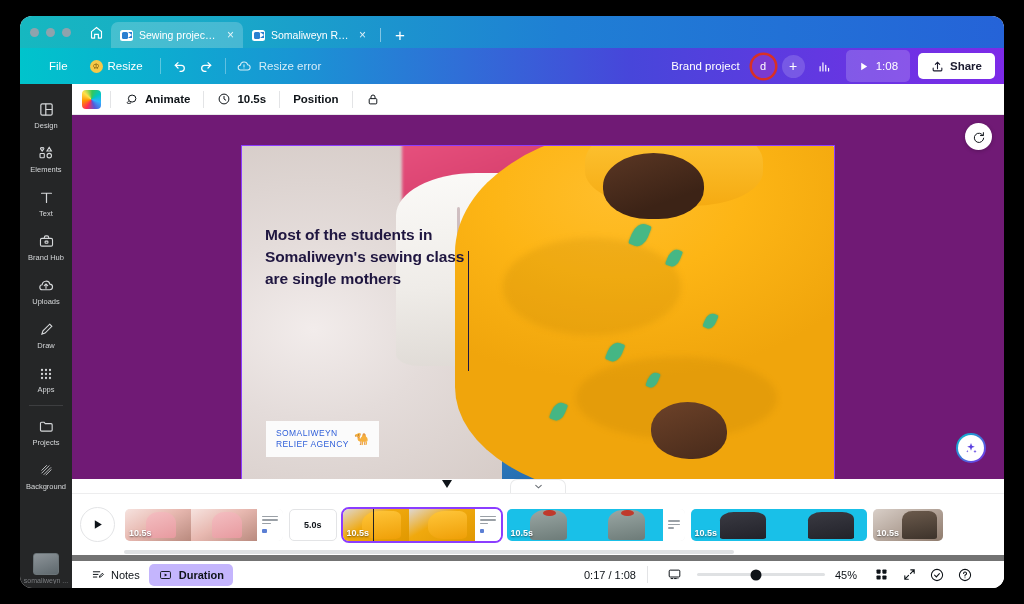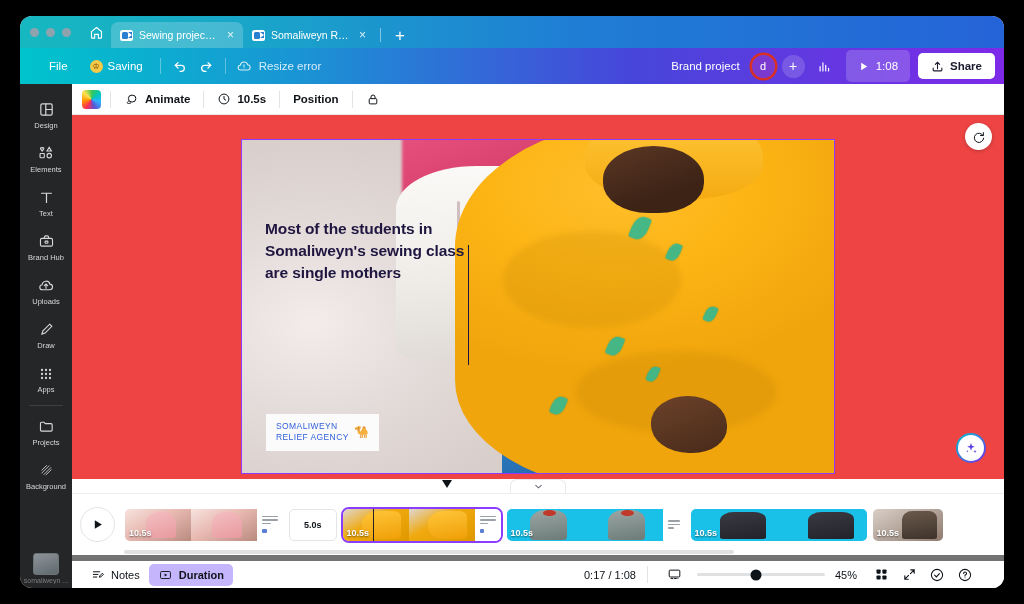--- a/index.html
+++ b/index.html
@@ -140,22 +140,22 @@
   }
   .swatch {
     width: 19px; height: 19px; border-radius: 4px;
     background: conic-gradient(from 210deg,#ff2d55,#ff9500,#ffe14d,#34c759,#00c7be,#30b0ff,#5856d6,#ff2d55);
   }
   .ctx-sep { width: 1px; height: 17px; background: #e3e4e6; margin: 0 9px; }
   .ctx-item { display: flex; align-items: center; gap: 6px; padding: 0 4px; height: 23px; }
 
   
   .canvas-area {
-    flex: 1; background: #ef4444; position: relative;
-    display: flex; align-items: center; justify-content: center;
+    flex: 1; background: #701a75; position: relative;
+    display: flex; align-items: flex-end; justify-content: center;
     padding-top: 18px; min-height: 0;
   }
   .canvas-frame {
     position: relative; width: 592px; height: 333px;
     outline: 1.5px solid #8b3dff; background: #d8d0cd; overflow: hidden;
   }
   .photo { position: absolute; inset: 0; }
   .photo .bg-grad {
     position: absolute; inset: 0;
     background:
@@ -386,21 +386,21 @@
       <span class="tab-sep"></span>
       <span class="new-tab">+</span>
     </div>
 
     <div class="apptop">
       <div class="tb-item">
         <span>File</span>
       </div>
       <div class="tb-item">
         <span class="crown">♔</span>
-        <span>Saving</span>
+        <span>Resize</span>
       </div>
       <span class="tb-sep"></span>
       <div class="icon-btn">
         <svg width="16" height="16" viewBox="0 0 24 24" fill="none" stroke="#fff" stroke-width="1.9" stroke-linecap="round">
           <path d="M9 7 5 11l4 4"></path>
             <path d="M5 11h9a4.5 4.5 0 0 1 0 9h-2"></path>
         </svg>
       </div>
       <div class="icon-btn">
         <svg width="16" height="16" viewBox="0 0 24 24" fill="none" stroke="#fff" stroke-width="1.9" stroke-linecap="round">

